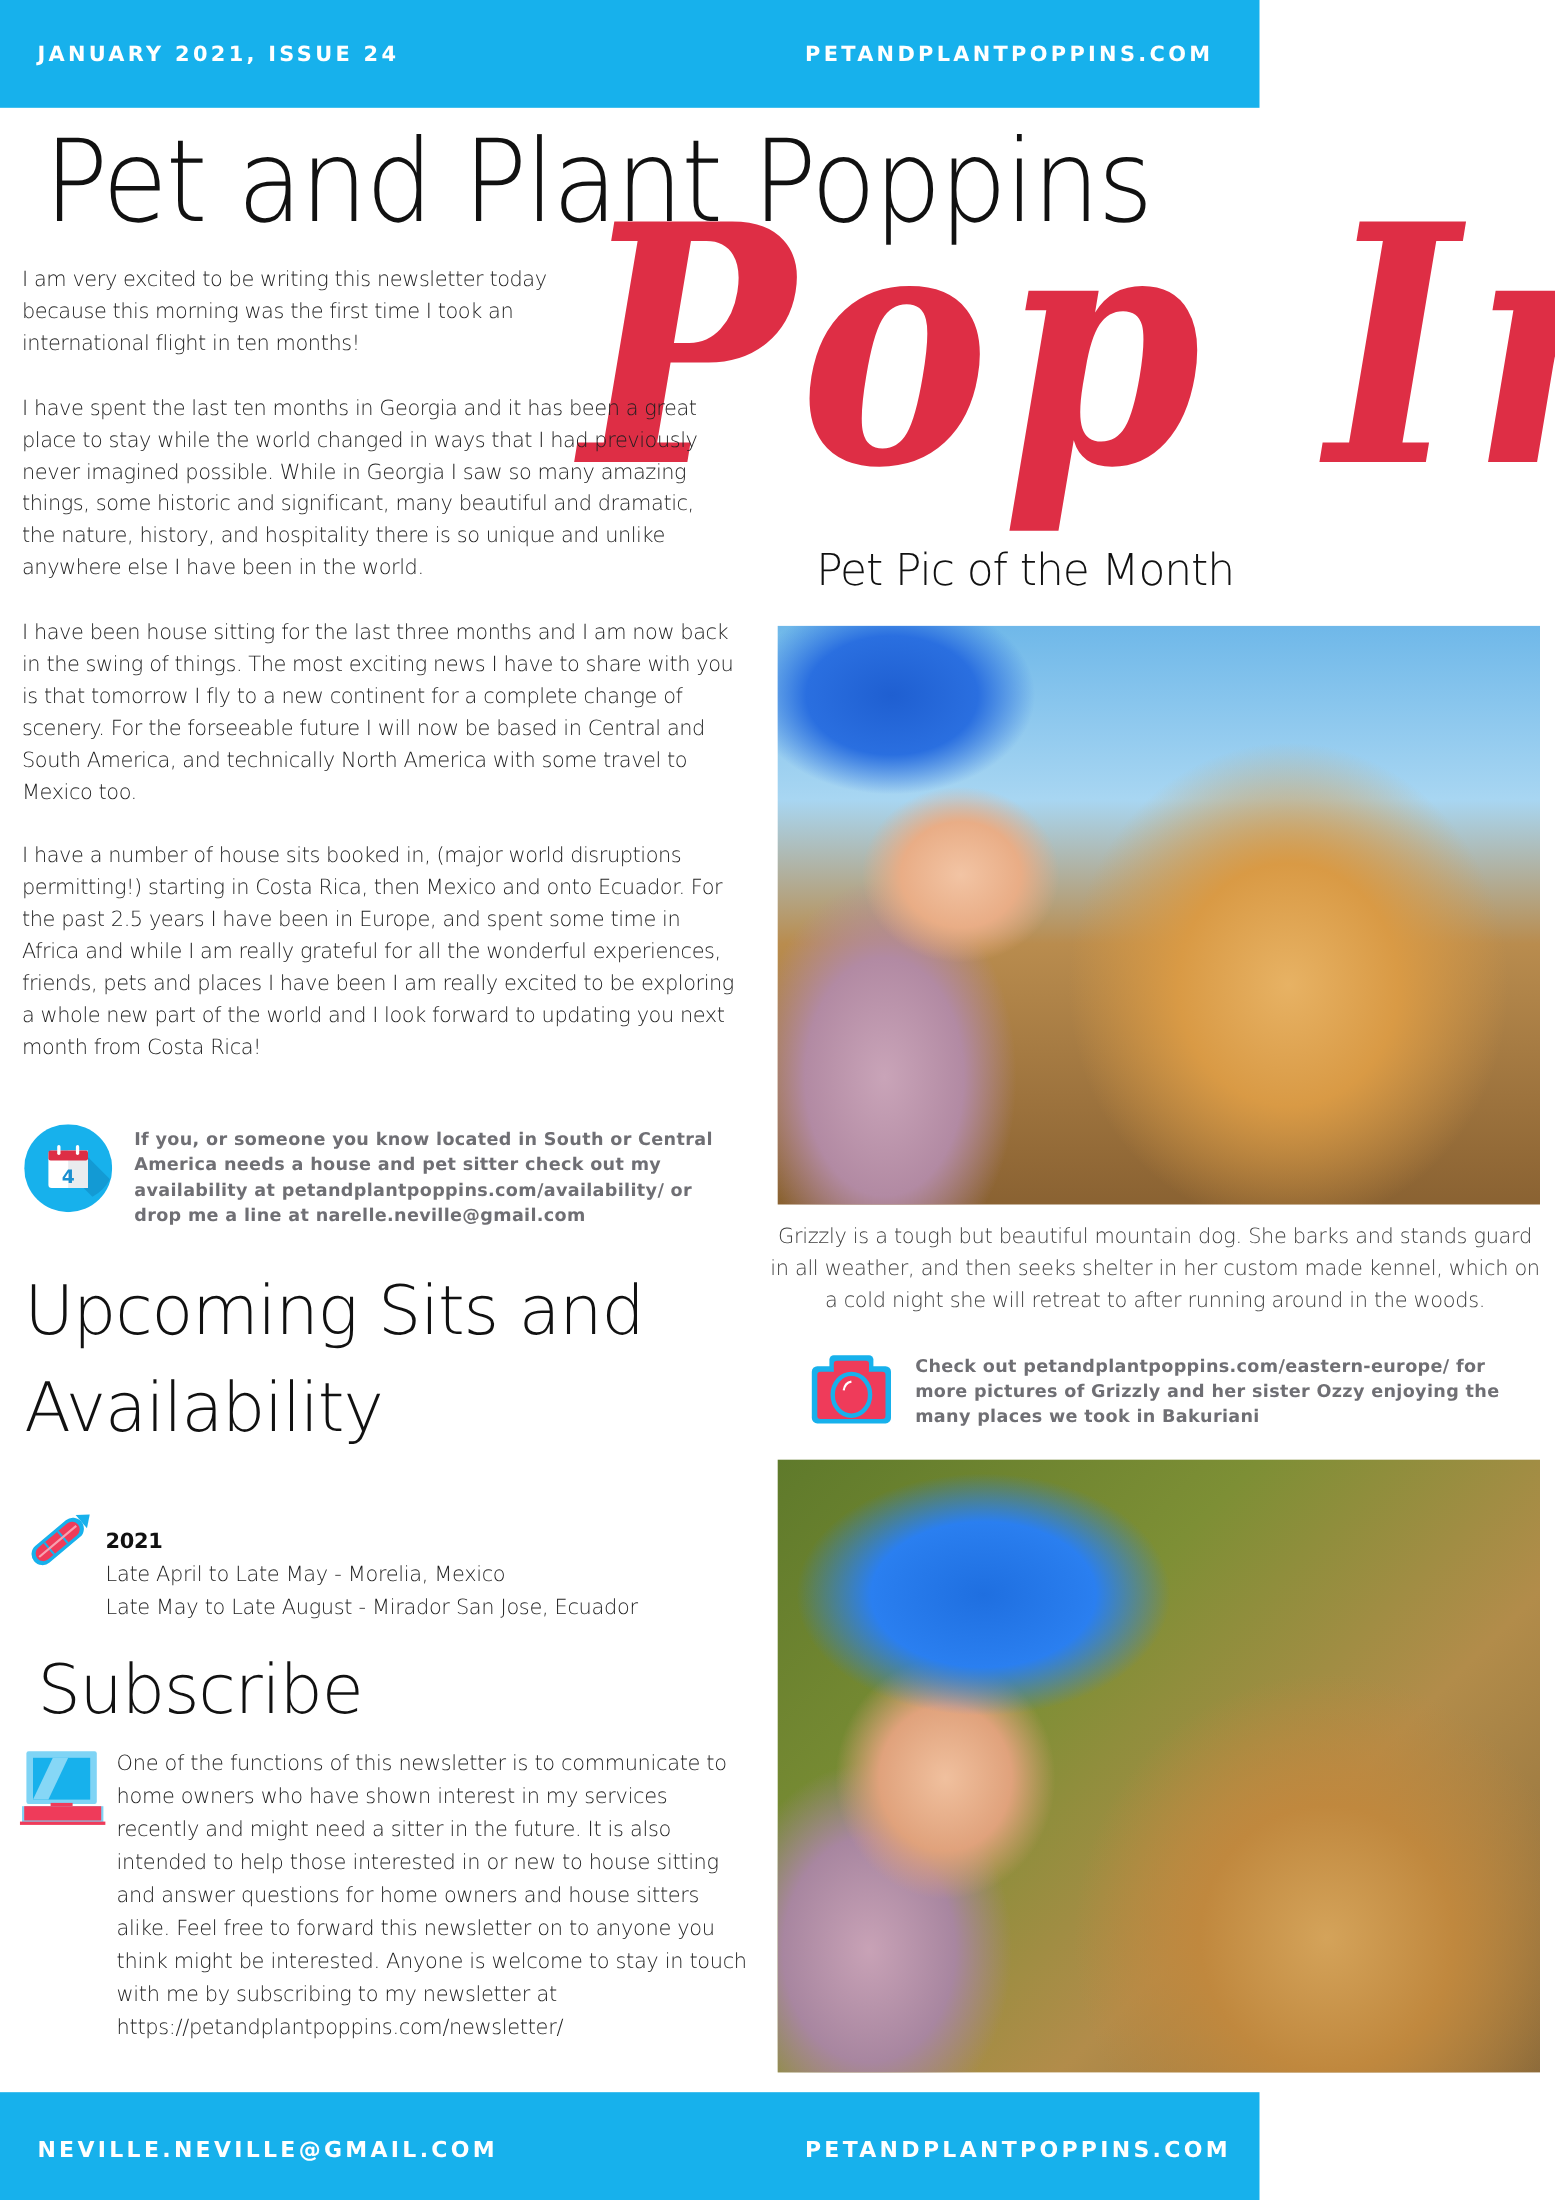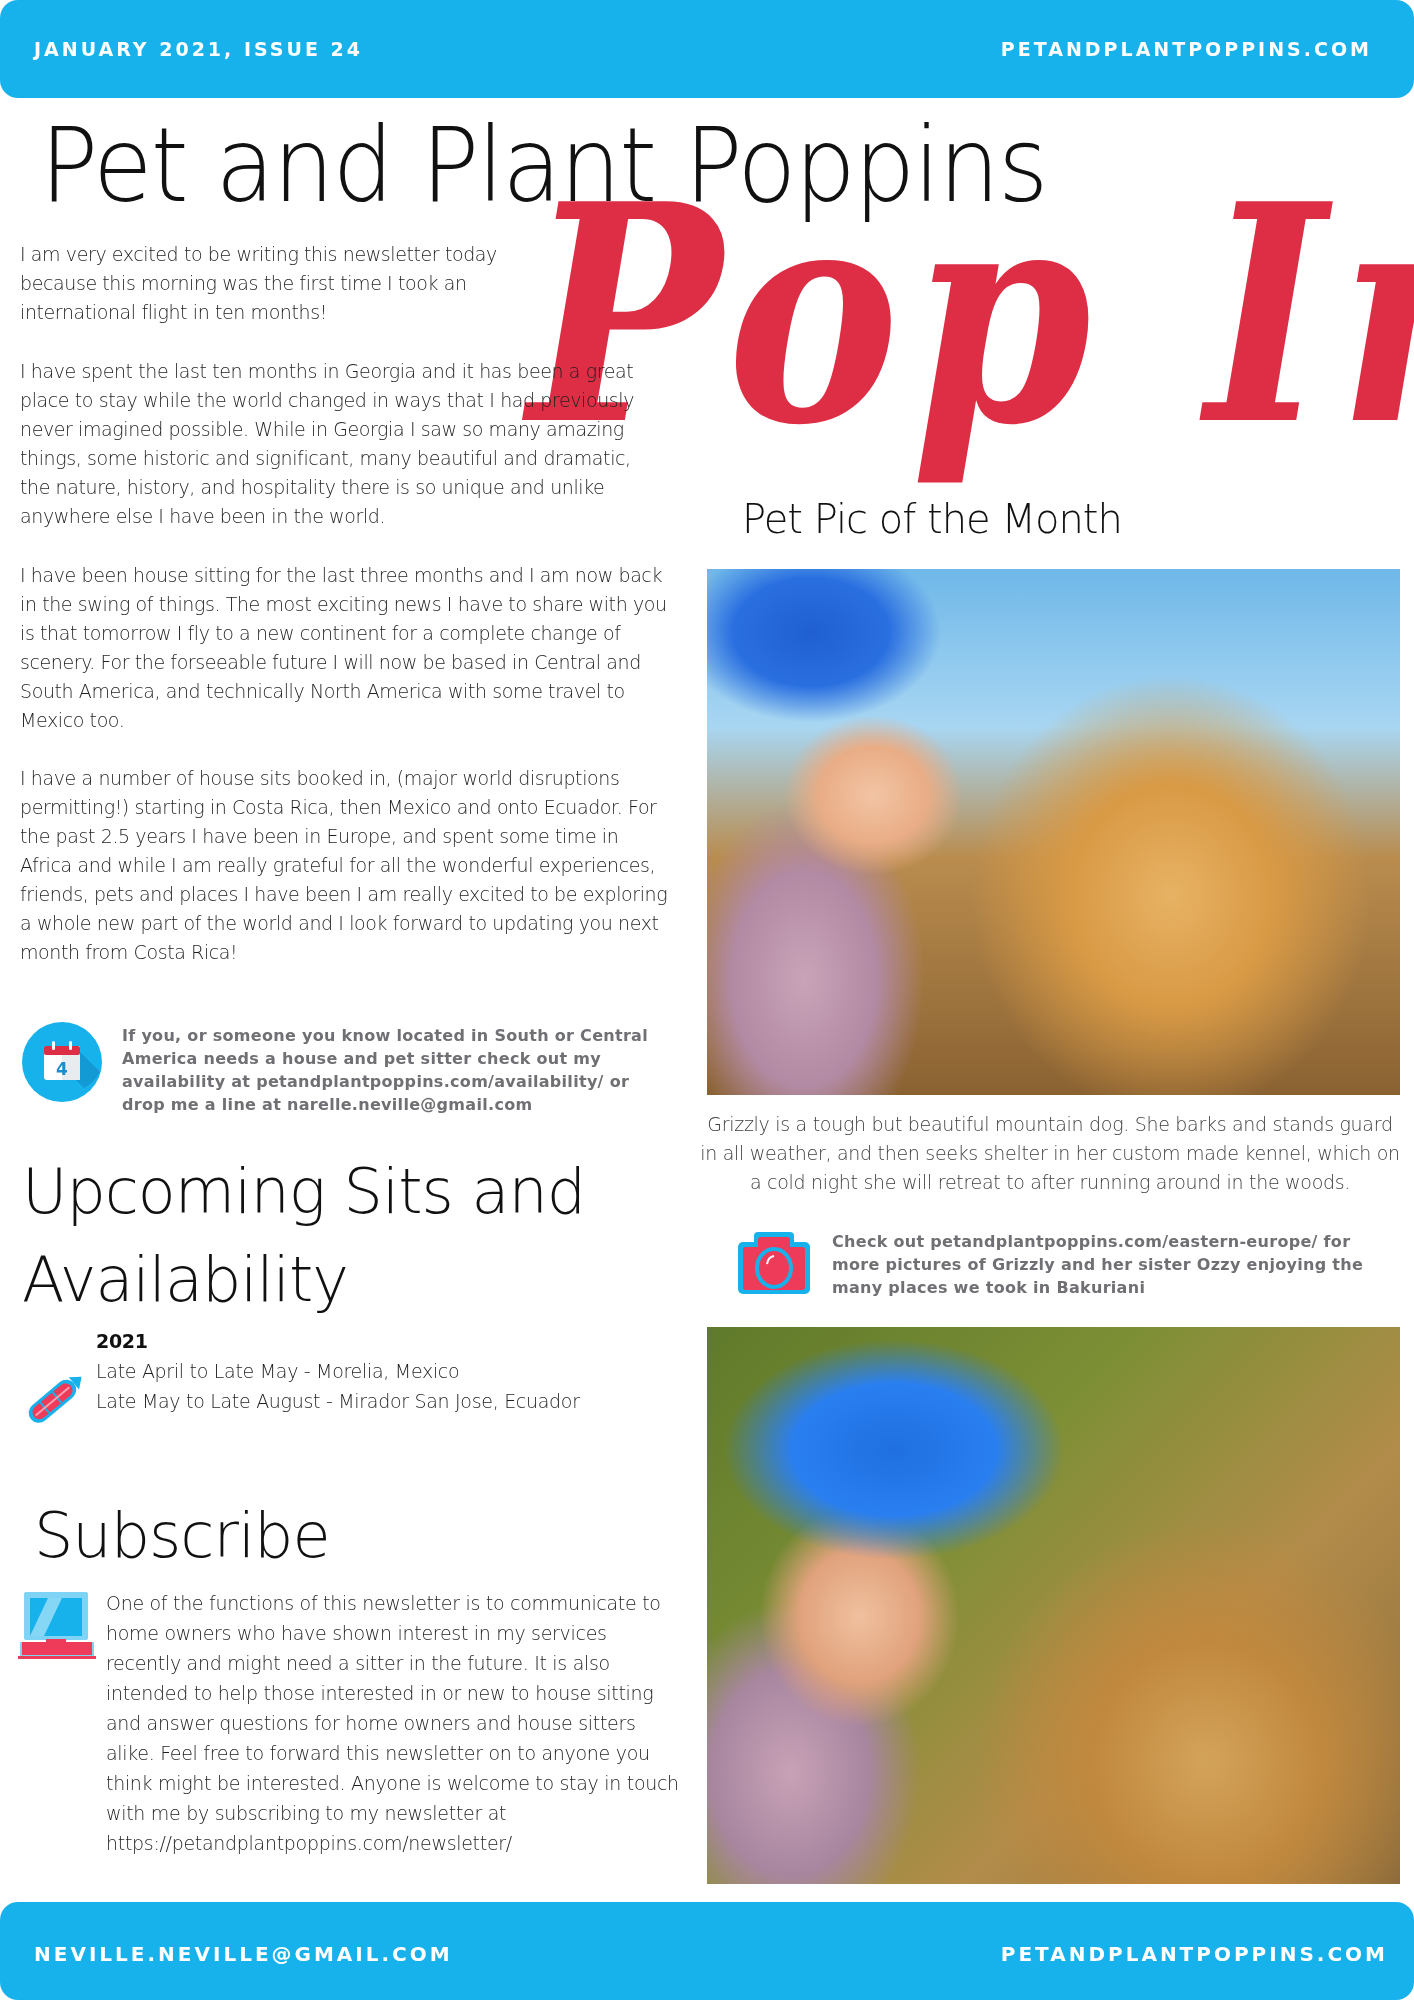--- a/index.html
+++ b/index.html
@@ -1,20 +1,20 @@
 <!DOCTYPE html>
 <html><head>
 <meta charset="utf-8">
 <style>
   * { box-sizing: border-box; margin: 0; padding: 0; }
   html, body { width: 1414px; height: 2000px; background: #ffffff; overflow: hidden; }
   body { position: relative; font-family: "Liberation Sans", sans-serif; color: #222; }
 
-  .band { position: absolute; left: 0; width: 1414px; background: #17b1ec; color: #fff;
-          font-family: "DejaVu Sans", sans-serif; font-weight: bold; letter-spacing: 3px; font-size: 19px; border-radius: 18px; }
+  .band { position: absolute; left: 0; width: 1145px; background: #17b1ec; color: #fff;
+          font-family: "DejaVu Sans", sans-serif; font-weight: bold; letter-spacing: 3px; font-size: 19px; }
   .band-top { top: 0; height: 98px; }
   .band-bottom { top: 1902px; height: 98px; }
   .band .left { position: absolute; left: 34px; top: 38px; }
   .band .right { position: absolute; right: 42px; top: 38px; }
   .band-bottom .left { top: 40px; font-size: 20px; }
   .band-bottom .right { top: 40px; font-size: 20px; right: 26px; }
 
   .masthead { position: absolute; left: 40px; top: 100px; font-family: "DejaVu Sans", sans-serif;
               font-weight: 200; font-size: 104px; line-height: 130px; color: #111; letter-spacing: -2px;
               transform: scaleX(0.93); transform-origin: left; white-space: nowrap; }
@@ -36,21 +36,21 @@
   .cal-callout .callout-text { margin-left: 20px; width: 540px; margin-top: 2px; }
   .cam-callout { left: 736px; top: 1230px; }
   .cam-callout .callout-text { margin-left: 20px; width: 540px; }
 
   .h2 { position: absolute; font-family: "DejaVu Sans", sans-serif; font-weight: 200; color: #111;
         font-size: 62px; line-height: 88px; letter-spacing: -1px; white-space: nowrap; }
   .h-sits { left: 22px; top: 1148px; }
   .h-subscribe { left: 34px; top: 1492px; }
   .h-petpic { left: 742px; top: 475px; font-size: 40px; }
 
-  .sits { position: absolute; left: 96px; top: 1326px; font-family: "DejaVu Sans", sans-serif; font-weight: 300;
+  .sits { position: absolute; left: 96px; top: 1386px; font-family: "DejaVu Sans", sans-serif; font-weight: 300;
           font-size: 19px; line-height: 30px; color: #1f1f1f; letter-spacing: -0.3px; }
   .sits .year { font-weight: bold; color: #111; }
   .pencil { position: absolute; left: 18px; top: 1368px; }
 
   .subscribe-body { position: absolute; left: 106px; top: 1588px; width: 580px; font-family: "DejaVu Sans", sans-serif;
                     font-weight: 300; font-size: 19px; line-height: 30px; color: #1f1f1f; letter-spacing: -0.3px; }
   .laptop { position: absolute; left: 18px; top: 1590px; }
 
   .photo { position: absolute; left: 707px; width: 693px; overflow: hidden; }
   .photo1 { top: 569px; height: 526px;

